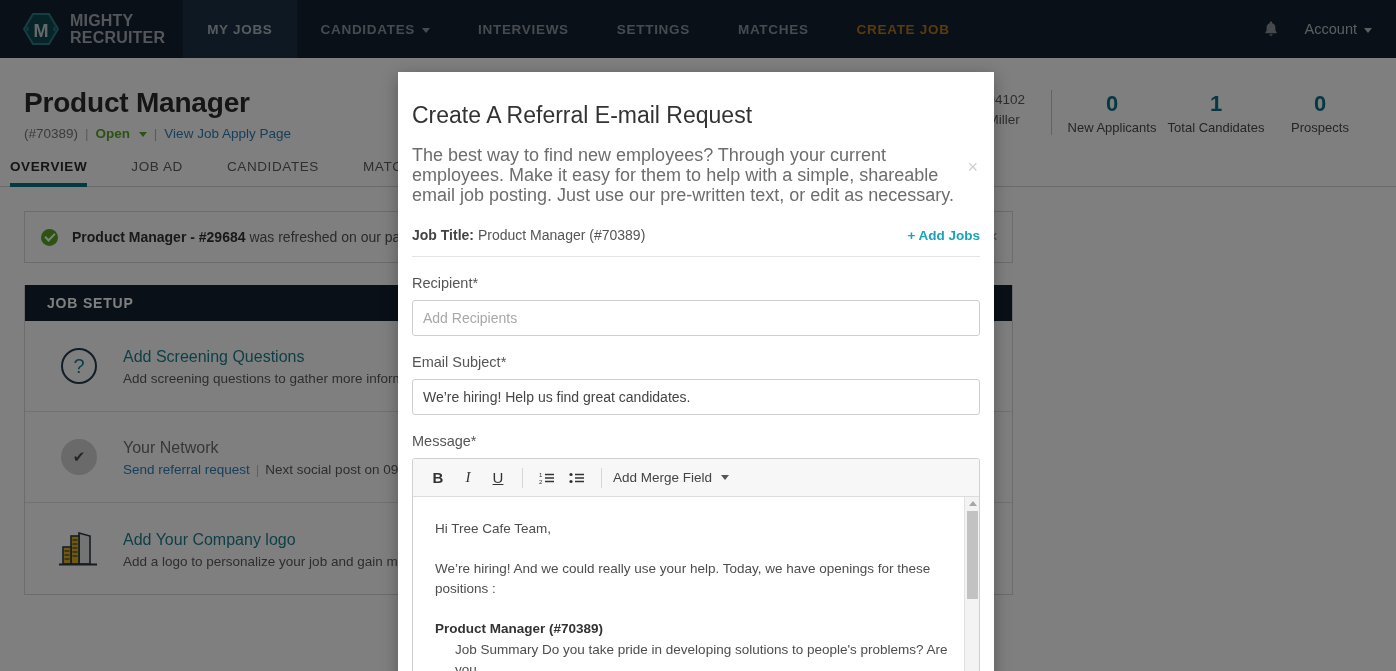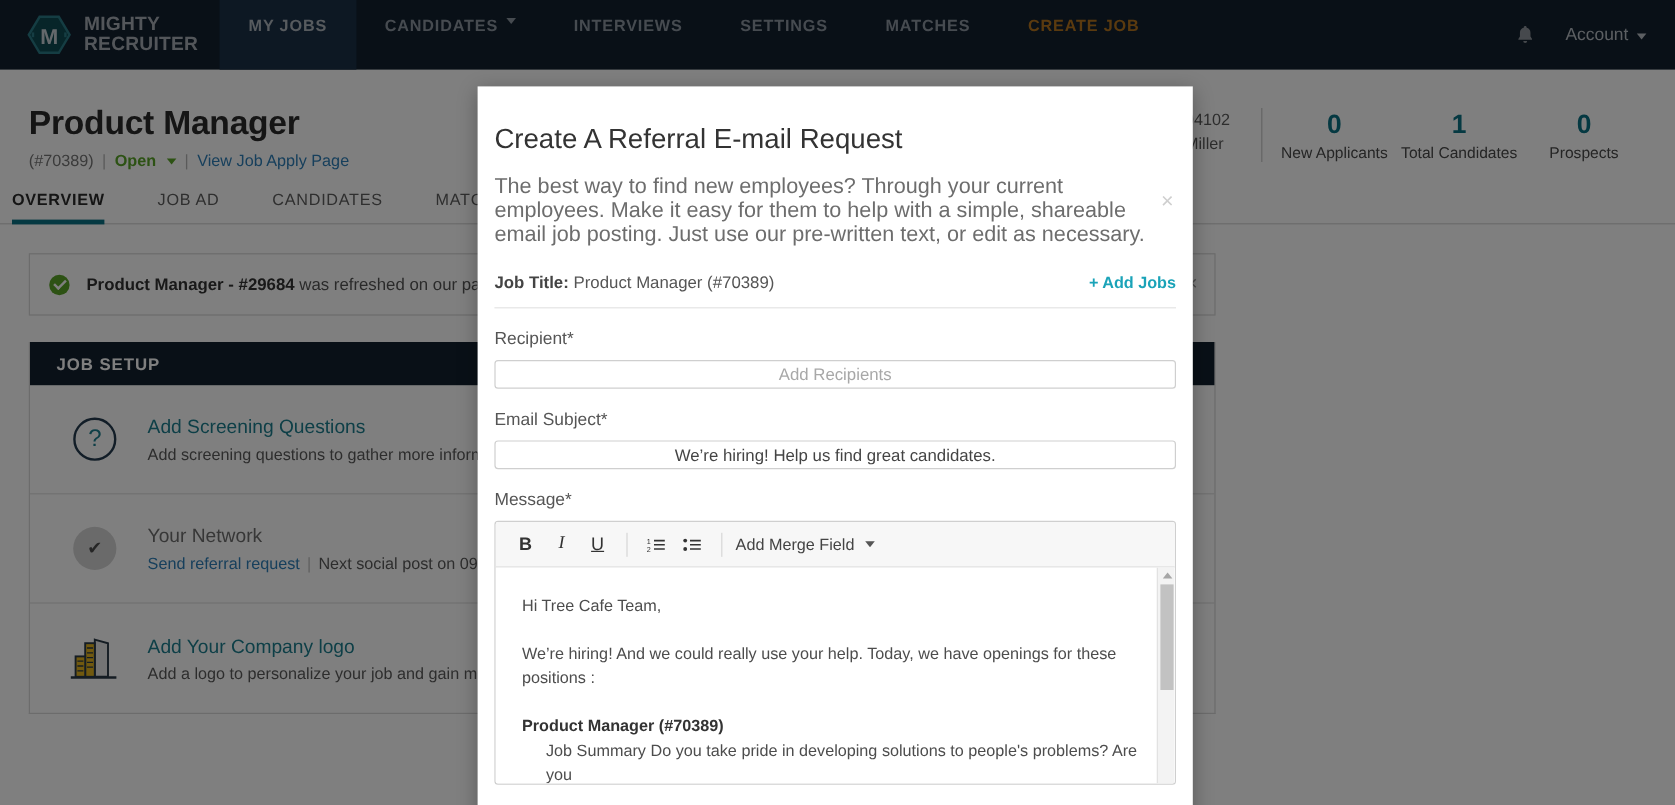--- a/index.html
+++ b/index.html
@@ -43,22 +43,22 @@
   }
   .brand-text {
     color: #a7adb4;
     font-weight: bold;
     font-size: 16px;
     line-height: 17px;
     letter-spacing: .2px;
   }
   .navlinks { display: flex; align-items: stretch; }
   .navlink {
-    display: flex; 
-    padding: 14px 24px;
+    display: flex; align-items: center;
+    padding: 0 24px;
     color: #8d96a0;
     font-size: 13.5px;
     letter-spacing: .7px;
     font-weight: bold;
     cursor: pointer;
     white-space: nowrap;
   }
   .navlink.active { background: #1b3047; color: #aeb6bd; }
   .navlink.accent { color: #b5751f; }
   .nav-caret {
@@ -263,21 +263,21 @@
   .input {
     width: 100%; height: 34px;
     border: 1px solid #cfcfcf; border-radius: 3px;
     padding: 0 10px;
     font-size: 14px; color: #444;
     font-family: "Liberation Sans", sans-serif;
     background: #fff;
     outline: none;
   }
   .input::placeholder { color: #a8a8a8; }
-  .input.tall { height: 24px; text-align: center; }
+  .input.tall { height: 36px; }
 
   
   .editor {
     margin-top: 9px;
     border: 1px solid #cfcfcf; border-radius: 3px;
     overflow: hidden;
   }
   .etoolbar {
     height: 38px; background: #f7f7f7;
     border-bottom: 1px solid #dcdcdc;

